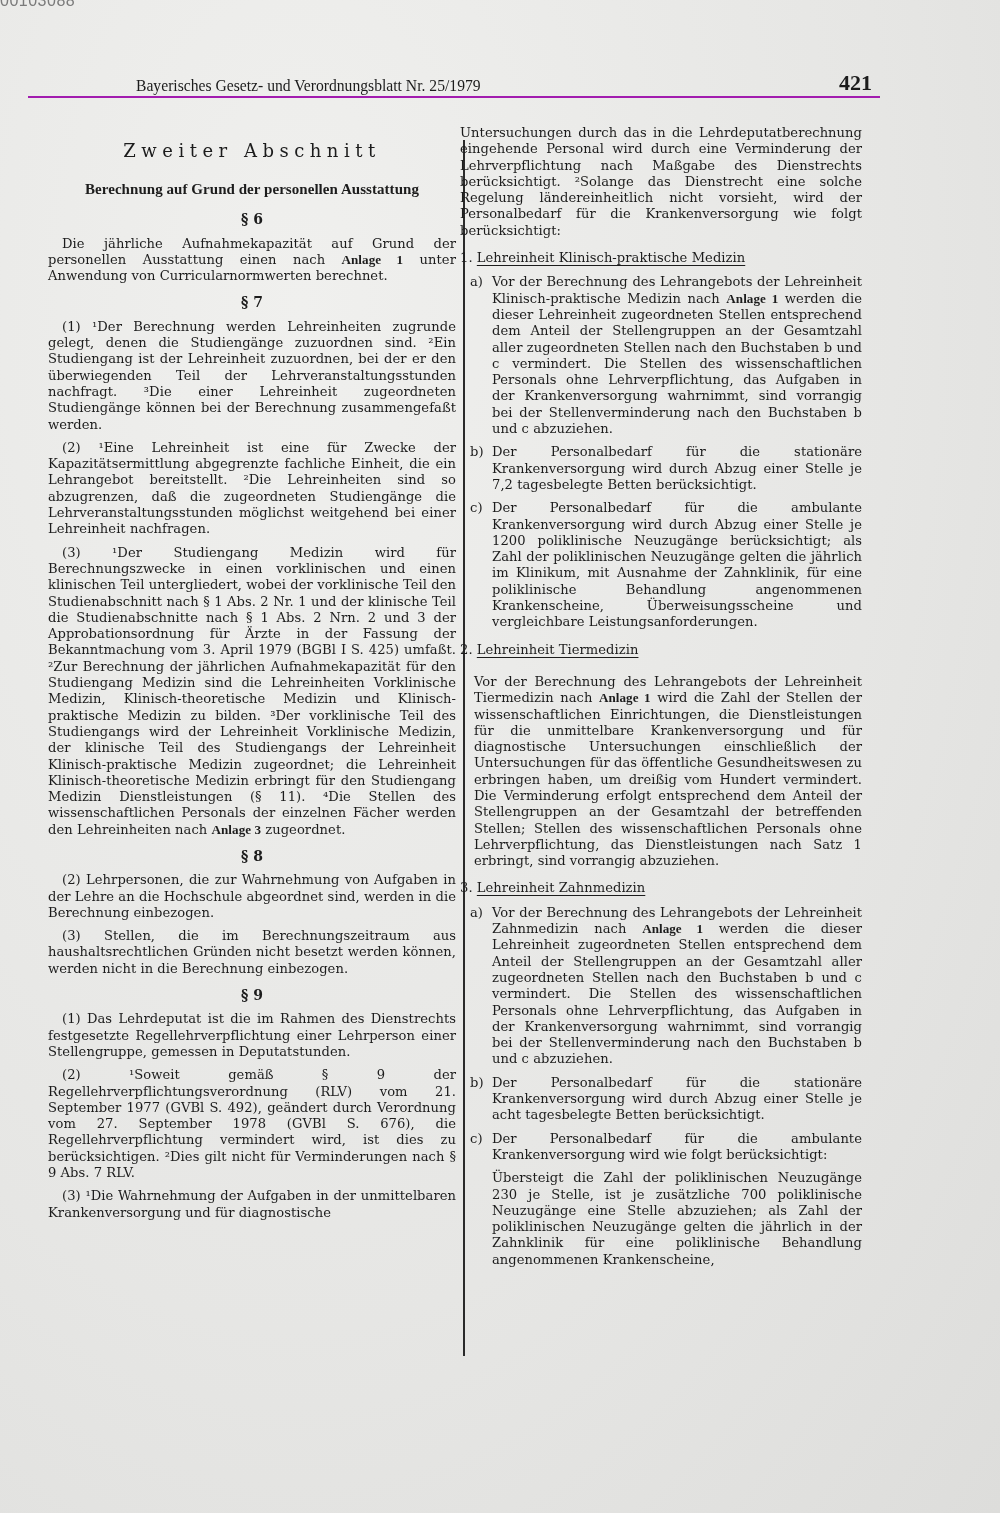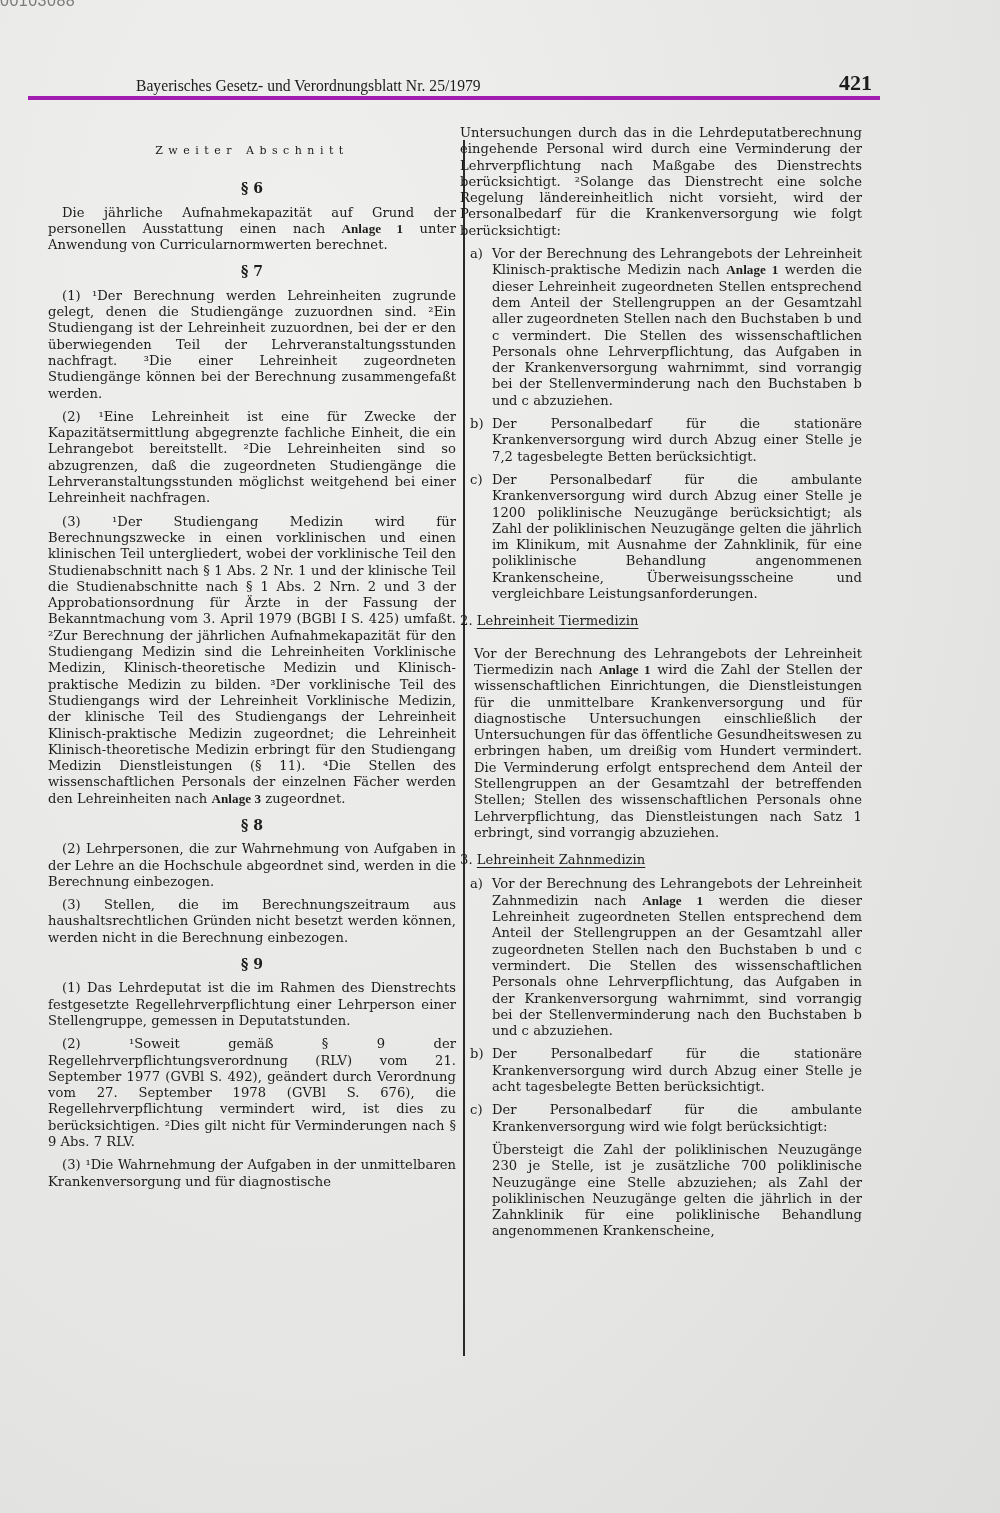--- a/index.html
+++ b/index.html
@@ -5,28 +5,28 @@
   html, body { margin:0; padding:0; }
   body {
     width:1000px; height:1513px; overflow:hidden;
     background:#e9e9e7;
     background-image: radial-gradient(ellipse at 30% 20%, #f0f0ee 0%, #e6e6e4 60%, #dddddb 100%);
     font-family:"DejaVu Serif","Liberation Serif",serif;
     color:#1c1c1c;
     position:relative;
   }
   .scan-id { position:absolute; left:0; top:-8px; font-family:"Liberation Sans",sans-serif; font-size:16px; color:#7a7a7a; letter-spacing:0.5px; }
-  .running-head { position:absolute; left:28px; top:66px; width:852px; height:30px; border-bottom:4px solid #a21caf; }
+  .running-head { position:absolute; left:28px; top:66px; width:852px; height:30px; border-bottom:2px solid #a21caf; }
   .running-head .title { position:absolute; left:108px; top:10px; font-family:"Liberation Serif",serif; font-size:17px; transform:scaleX(0.92); transform-origin:left; }
   .running-head .page { position:absolute; right:8px; top:4px; font-family:"Liberation Serif",serif; font-weight:bold; font-size:22px; }
   .col { position:absolute; top:125px; font-size:13.1px; line-height:16.3px; text-align:justify; letter-spacing:0.05px; }
   .col-left { left:48px; width:408px; }
   .col-right { left:460px; width:402px; }
   .divider { position:absolute; left:463px; top:140px; width:2px; height:1216px; background:#2a2a2a; }
-  .spaced { text-align:center; letter-spacing:5.5px; font-size:11px; margin:18px 0 21px 0; }
+  .spaced { text-align:center; letter-spacing:5.5px; font-size:18px; margin:18px 0 21px 0; }
   .heading { text-align:center; font-weight:bold; font-size:15px; line-height:19px; margin:0 0 12px 0; font-family:"Liberation Serif",serif; }
   .para-sign { text-align:center; font-weight:bold; font-size:14px; margin:10px 0 8px 0; }
   p { margin:0 0 7px 0; text-indent:14px; }
   p.noindent { text-indent:0; }
   .num { text-indent:0; margin:11px 0 8px 0; text-align:left; }
   .num .u { text-decoration:underline; text-underline-offset:3px; }
   .item { display:flex; margin:0 0 7px 10px; }
   .item .lbl { flex:0 0 22px; }
   .item .txt { flex:1; text-align:justify; }
   .sub { margin:0 0 7px 32px; text-indent:0; }
@@ -40,20 +40,21 @@
 
 <div class="running-head">
   <span class="title">Bayerisches Gesetz- und Verordnungsblatt Nr. 25/1979</span>
   <span class="page">421</span>
 </div>
 
 <div class="divider"></div>
 
 <div class="col col-left">
   <div class="spaced">Zweiter Abschnitt</div>
+  <div class="heading">Berechnung auf Grund der personellen Ausstattung</div>
 
   <div class="para-sign">§ 6</div>
   <p><span>Die jährliche Aufnahmekapazität auf Grund der personellen Ausstattung einen nach </span><b>Anlage 1</b><span> unter Anwendung von Curricularnormwerten berechnet.</span></p>
 
   <div class="para-sign">§ 7</div>
   <p>(1) ¹Der Berechnung werden Lehreinheiten zugrunde gelegt, denen die Studiengänge zuzuordnen sind. ²Ein Studiengang ist der Lehreinheit zuzuordnen, bei der er den überwiegenden Teil der Lehrveranstaltungsstunden nachfragt. ³Die einer Lehreinheit zugeordneten Studiengänge können bei der Berechnung zusammengefaßt werden.</p>
   <p>(2) ¹Eine Lehreinheit ist eine für Zwecke der Kapazitätsermittlung abgegrenzte fachliche Einheit, die ein Lehrangebot bereitstellt. ²Die Lehreinheiten sind so abzugrenzen, daß die zugeordneten Studiengänge die Lehrveranstaltungsstunden möglichst weitgehend bei einer Lehreinheit nachfragen.</p>
   <p><span>(3) ¹Der Studiengang Medizin wird für Berechnungszwecke in einen vorklinischen und einen klinischen Teil untergliedert, wobei der vorklinische Teil den Studienabschnitt nach § 1 Abs. 2 Nr. 1 und der klinische Teil die Studienabschnitte nach § 1 Abs. 2 Nrn. 2 und 3 der Approbationsordnung für Ärzte in der Fassung der Bekanntmachung vom 3. April 1979 (BGBl I S. 425) umfaßt. ²Zur Berechnung der jährlichen Aufnahmekapazität für den Studiengang Medizin sind die Lehreinheiten Vorklinische Medizin, Klinisch-theoretische Medizin und Klinisch-praktische Medizin zu bilden. ³Der vorklinische Teil des Studiengangs wird der Lehreinheit Vorklinische Medizin, der klinische Teil des Studiengangs der Lehreinheit Klinisch-praktische Medizin zugeordnet; die Lehreinheit Klinisch-theoretische Medizin erbringt für den Studiengang Medizin Dienstleistungen (§ 11). ⁴Die Stellen des wissenschaftlichen Personals der einzelnen Fächer werden den Lehreinheiten nach </span><b>Anlage 3</b><span> zugeordnet.</span></p>
 
   <div class="para-sign">§ 8</div>
@@ -62,20 +63,21 @@
 
   <div class="para-sign">§ 9</div>
   <p>(1) Das Lehrdeputat ist die im Rahmen des Dienstrechts festgesetzte Regellehrverpflichtung einer Lehrperson einer Stellengruppe, gemessen in Deputatstunden.</p>
   <p>(2) ¹Soweit gemäß § 9 der Regellehrverpflichtungsverordnung (RLV) vom 21. September 1977 (GVBl S. 492), geändert durch Verordnung vom 27. September 1978 (GVBl S. 676), die Regellehrverpflichtung vermindert wird, ist dies zu berücksichtigen. ²Dies gilt nicht für Verminderungen nach § 9 Abs. 7 RLV.</p>
   <p>(3) ¹Die Wahrnehmung der Aufgaben in der unmittelbaren Krankenversorgung und für diagnostische</p>
 </div>
 
 <div class="col col-right">
   <p class="noindent">Untersuchungen durch das in die Lehrdeputatberechnung eingehende Personal wird durch eine Verminderung der Lehrverpflichtung nach Maßgabe des Dienstrechts berücksichtigt. ²Solange das Dienstrecht eine solche Regelung ländereinheitlich nicht vorsieht, wird der Personalbedarf für die Krankenversorgung wie folgt berücksichtigt:</p>
 
+  <div class="num"><span>1.</span> <span class="u">Lehreinheit Klinisch-praktische Medizin</span></div>
   <div class="item">
       <span class="lbl">a)</span>
       <span class="txt"><span>Vor der Berechnung des Lehrangebots der Lehreinheit Klinisch-praktische Medizin nach </span><b>Anlage 1</b><span> werden die dieser Lehreinheit zugeordneten Stellen entsprechend dem Anteil der Stellengruppen an der Gesamtzahl aller zugeordneten Stellen nach den Buchstaben b und c vermindert. Die Stellen des wissenschaftlichen Personals ohne Lehrverpflichtung, das Aufgaben in der Krankenversorgung wahrnimmt, sind vorrangig bei der Stellenverminderung nach den Buchstaben b und c abzuziehen.</span></span>
     </div>
   <div class="item">
       <span class="lbl">b)</span>
       <span class="txt">Der Personalbedarf für die stationäre Krankenversorgung wird durch Abzug einer Stelle je 7,2 tagesbelegte Betten berücksichtigt.</span>
     </div>
   <div class="item">
       <span class="lbl">c)</span>

